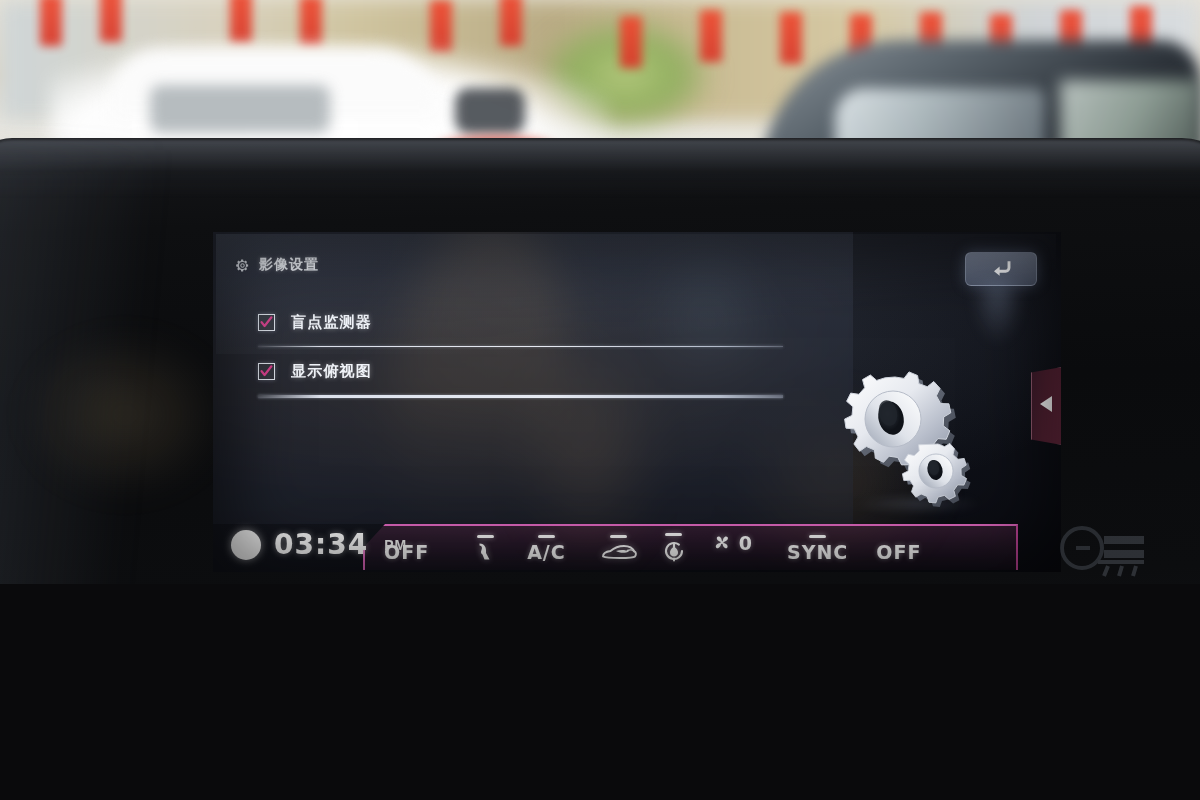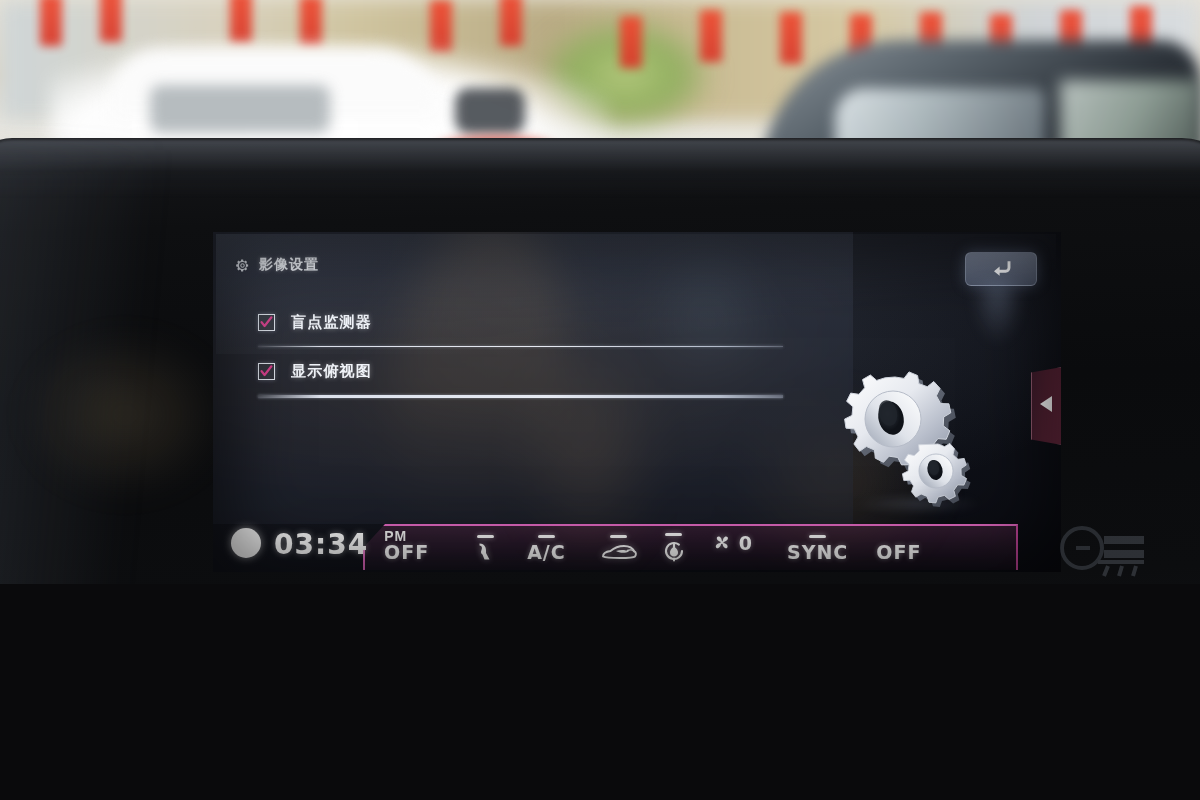--- a/index.html
+++ b/index.html
@@ -119,21 +119,21 @@
              display:flex; align-items:center; justify-content:center; }
 
   
   .status{ position:absolute; left:0; top:292px; width:848px; height:48px; }
   .sb-pink{ position:absolute; left:150px; top:0px; width:655px; height:46px;
             border-top:2.2px solid #e268c0; border-left:2.2px solid #e268c0; border-right:2.2px solid #c9479f;
             clip-path:polygon(22px 0%, 100% 0%, 100% 100%, 0% 100%, 0% 24px);
             background:linear-gradient(180deg, rgba(120,55,100,.36), rgba(55,30,55,.18));
             box-shadow:0 0 12px rgba(226,104,192,.45);
             transform:skewX(0deg); }
-  .sb-left{ position:absolute; left:18px; top:4px; display:flex; align-items:flex-start; gap:13px; }
+  .sb-left{ position:absolute; left:18px; top:4px; display:flex; align-items:center; gap:13px; }
   .dot{ width:30px; height:30px; border-radius:50%; background:#fbfbfb; box-shadow:0 0 9px rgba(255,255,255,.55); }
   .time{ font-size:28px; font-weight:bold; color:#fdfdfd; letter-spacing:1px; font-family:"DejaVu Sans", sans-serif;
          text-shadow:0 0 6px rgba(255,255,255,.45); }
   .ampm{ font-size:14px; font-weight:bold; color:#f2f2f2; letter-spacing:1px; margin-left:3px; }
   .hvac{ position:absolute; left:153px; top:0; width:640px; height:46px;
          display:flex; align-items:flex-end; }
   .hv{ position:relative; display:flex; flex-direction:column; align-items:center; justify-content:flex-end;
        height:46px; padding-bottom:7px; }
   .hv-dash{ width:17px; height:3.5px; background:#fafafa; border-radius:2px; margin-bottom:3px;
             box-shadow:0 0 5px rgba(255,255,255,.5); }

